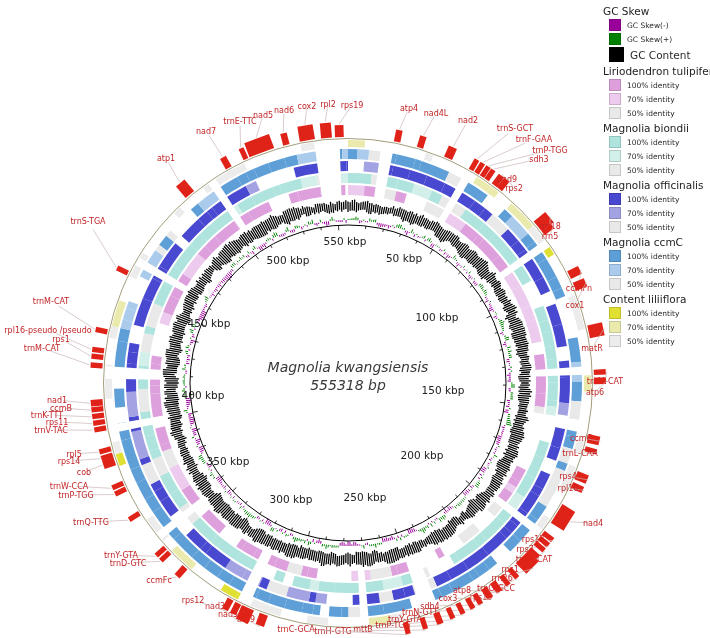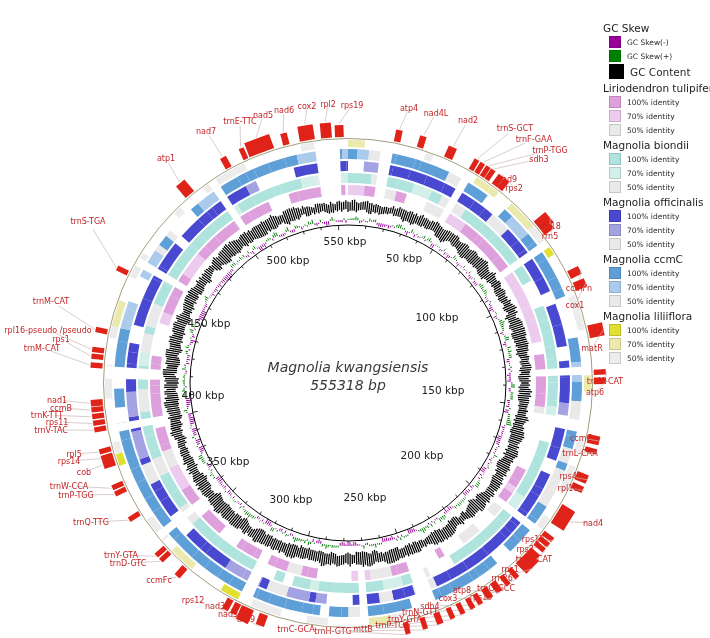--- a/index.html
+++ b/index.html
@@ -1,21 +1,21 @@
 <!DOCTYPE html>
 <html><head>
 <meta charset="utf-8">
 <style>
   html,body{margin:0;padding:0;background:#ffffff;}
   #stage{position:relative;width:710px;height:638px;background:#ffffff;overflow:hidden;
          font-family:"DejaVu Sans","Liberation Sans",sans-serif;}
   #plot-svg{position:absolute;left:0;top:0;}
   #center-title{position:absolute;left:238px;top:358px;width:220px;text-align:center;
                 color:#3a3a3a;font-size:14px;line-height:18px;font-style:italic;}
-  #legend{position:absolute;left:601px;top:19px;width:108px;}
+  #legend{position:absolute;left:601px;top:2px;width:108px;}
   .lg-header{font-size:10.5px;color:#1d1d1d;margin:3px 0 2px 2px;white-space:nowrap;}
   .lg-item{display:flex;align-items:center;margin:2px 0 2px 8px;text-align:right;}
   .lg-item .sw{width:10px;height:10px;margin-right:6px;flex:0 0 auto;border:0.5px solid rgba(0,0,0,0.15);}
   .lg-item .lb{font-size:7.5px;color:#2a2a2a;white-space:nowrap;}
   .lg-item.big .sw{width:13px;height:13px;}
   .lg-item.big .lb{font-size:10.5px;}
   .gene-label{font-size:8px;fill:#c22426;}
   .scale-label{font-size:10.5px;fill:#222222;}
 </style>
 </head>
@@ -644,21 +644,21 @@
         <span class="lb">100% identity</span>
       </div>
       <div class="lg-item">
         <span class="sw" style="background: rgb(170, 203, 236);"></span>
         <span class="lb">70% identity</span>
       </div>
       <div class="lg-item">
         <span class="sw" style="background: rgb(233, 233, 233);"></span>
         <span class="lb">50% identity</span>
       </div>
-      <div class="lg-header">Magnolia liliiflora</div>
+      <div class="lg-header">Content liliiflora</div>
       <div class="lg-item">
         <span class="sw" style="background: rgb(224, 224, 51);"></span>
         <span class="lb">100% identity</span>
       </div>
       <div class="lg-item">
         <span class="sw" style="background: rgb(234, 234, 172);"></span>
         <span class="lb">70% identity</span>
       </div>
       <div class="lg-item">
         <span class="sw" style="background: rgb(236, 236, 236);"></span>

